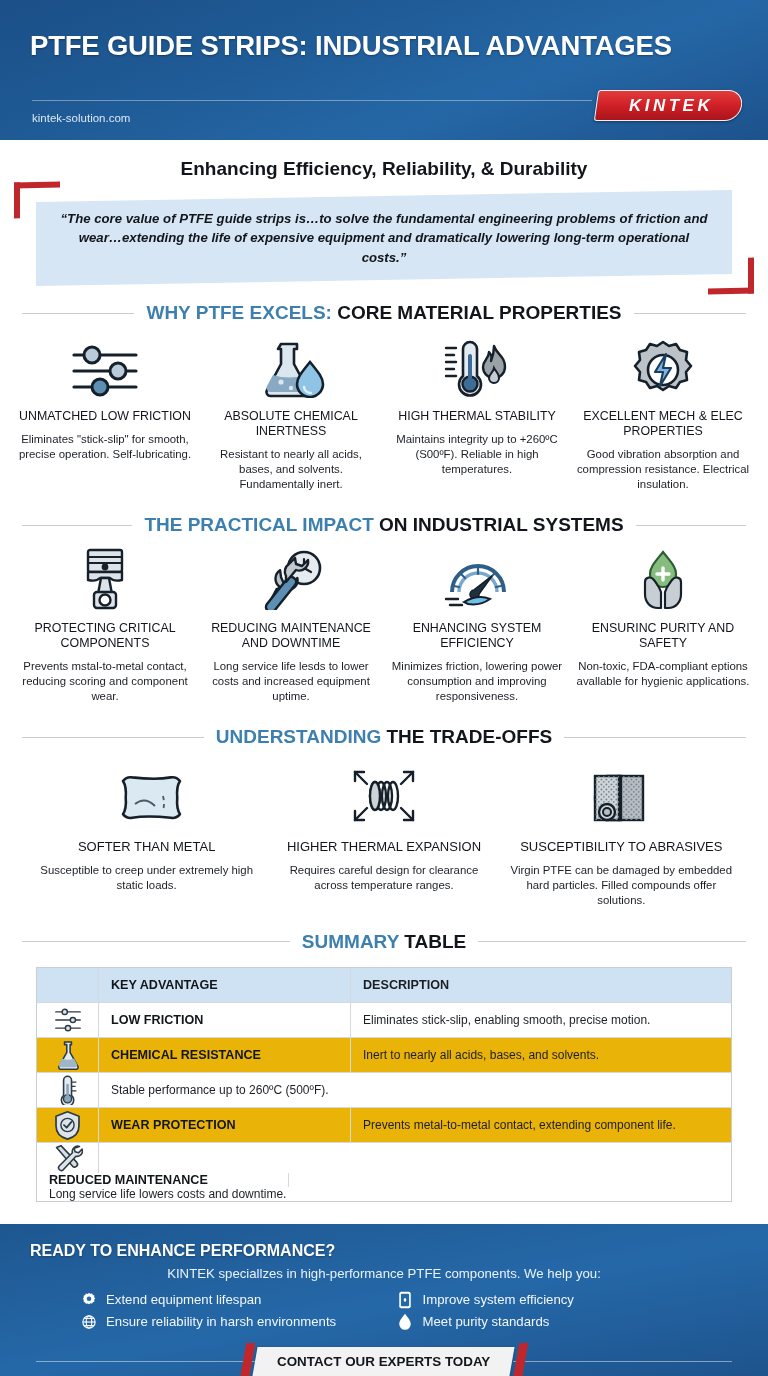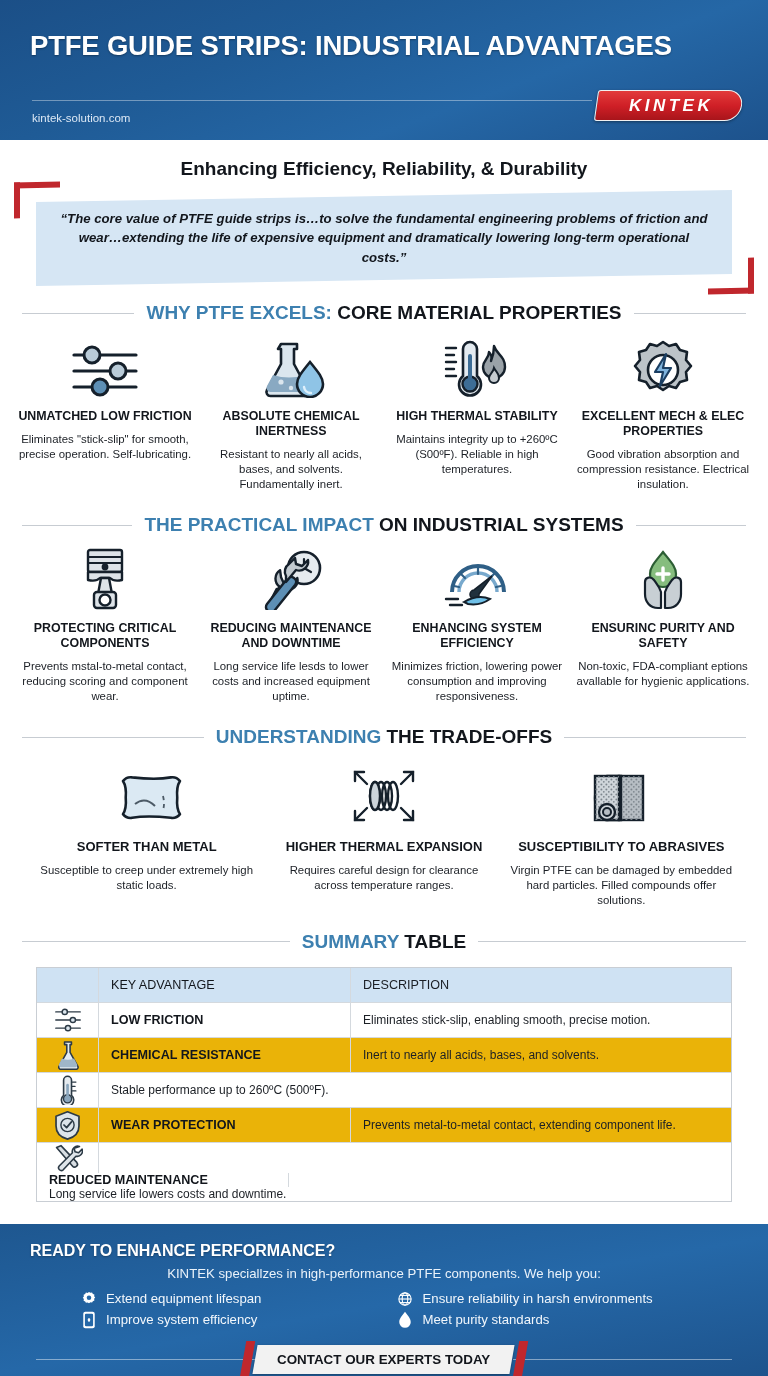--- a/index.html
+++ b/index.html
@@ -101,42 +101,42 @@
     text-align: center;
   }
   .section-head .title .accent { color: #3d80b0; }
 
   
   .grid { display: flex; margin: 12px 12px 0 12px; }
   .card { flex: 1; padding: 0 6px; text-align: center; }
   .card .icon-slot { height: 62px; display: flex; align-items: flex-end; justify-content: center; }
   .card .card-title {
     margin-top: 11px;
-    font-size: 12.4px; font-weight: bold; line-height: 1.2; color: #12161c;
+    font-size: 12.4px; font-weight: normal; line-height: 1.2; color: #12161c;
     text-transform: uppercase;
   }
   .card .card-desc {
     margin-top: 8px;
     font-size: 11.4px; line-height: 1.33; color: #1b1f25;
   }
   .grid.tradeoffs { margin: 12px 28px 0 28px; justify-content: center; }
   .grid.tradeoffs .card .icon-slot { height: 68px; }
   .grid.tradeoffs .card .card-title { font-size: 13px; }
 
   
   .table-wrap { margin: 14px 36px 0 36px; border: 1px solid #c9ced4; }
   .trow { display: flex; border-bottom: 1px solid #d4d9de; min-height: 35px; align-items: stretch; }
   .trow:last-child { border-bottom: none; flex-direction: column; }
   .trow.head { background: #cfe2f3; }
   .trow.alt { background: #eab308; }
   .tc-icon { width: 62px; border-right: 1px solid #d4d9de; display: flex; align-items: center; justify-content: center; }
   .tc-adv  { width: 252px; border-right: 1px solid #d4d9de; display: flex; align-items: center; padding-left: 12px;
              font-size: 12.6px; font-weight: bold; color: #12161c; }
   .tc-desc { flex: 1; display: flex; align-items: center; padding-left: 12px; font-size: 12px; color: #1b1f25; }
-  .trow.head .tc-adv, .trow.head .tc-desc { font-weight: normal; font-size: 12.6px; }
+  .trow.head .tc-adv, .trow.head .tc-desc { font-weight: bold; font-size: 12.6px; }
 
   
   .footer {
     margin-top: 22px;
     background: linear-gradient(170deg,#1e5790 0%, #2568a8 45%, #1b4d84 100%);
     padding: 18px 30px 16px 30px;
     position: relative;
     min-height: 186px;
   }
   .f-title { text-align: left; color: #fff; font-size: 16px; font-weight: bold; text-shadow: 0 1px 2px rgba(0,0,0,.3); }
@@ -485,43 +485,43 @@
         <span class="bi">
           <svg width="16" height="16" viewBox="0 0 24 24" fill="#ffffff">
               <path d="M12 1.5l2.2 1.3 2.4-.6 1.2 2.2 2.3 1-.4 2.5 1.6 1.9-1.6 1.9.4 2.5-2.3 1-1.2 2.2-2.4-.6L12 18.5l-2.2-1.3-2.4.6-1.2-2.2-2.3-1 .4-2.5L2.7 10l1.6-1.9-.4-2.5 2.3-1 1.2-2.2 2.4.6z"></path>
               <circle cx="12" cy="10" r="3.4" fill="#2568a8"></circle>
             </svg>
         </span>
         <span>Extend equipment lifespan</span>
       </div>
       <div class="f-item">
         <span class="bi">
+          <svg width="14" height="18" viewBox="0 0 16 22" fill="#ffffff">
+              <rect x="1" y="1" width="14" height="20" rx="2.5"></rect>
+              <rect x="3" y="3.5" width="10" height="15" rx="1.5" fill="#2568a8"></rect>
+              <rect x="6.6" y="9" width="2.8" height="4" rx="1" fill="#ffffff"></rect>
+            </svg>
+        </span>
+        <span>Improve system efficiency</span>
+      </div>
+      <div class="f-item">
+        <span class="bi">
           <svg width="16" height="16" viewBox="0 0 24 24" fill="none" stroke="#ffffff" stroke-width="1.7">
               <circle cx="12" cy="12" r="9.2"></circle>
               <ellipse cx="12" cy="12" rx="4.2" ry="9.2"></ellipse>
               <line x1="2.8" y1="12" x2="21.2" y2="12"></line>
               <line x1="4.4" y1="6.6" x2="19.6" y2="6.6"></line>
               <line x1="4.4" y1="17.4" x2="19.6" y2="17.4"></line>
             </svg>
         </span>
         <span>Ensure reliability in harsh environments</span>
       </div>
       <div class="f-item">
         <span class="bi">
           <svg width="14" height="18" viewBox="0 0 16 22" fill="#ffffff">
-              <rect x="1" y="1" width="14" height="20" rx="2.5"></rect>
-              <rect x="3" y="3.5" width="10" height="15" rx="1.5" fill="#2568a8"></rect>
-              <rect x="6.6" y="9" width="2.8" height="4" rx="1" fill="#ffffff"></rect>
-            </svg>
-        </span>
-        <span>Improve system efficiency</span>
-      </div>
-      <div class="f-item">
-        <span class="bi">
-          <svg width="14" height="18" viewBox="0 0 16 22" fill="#ffffff">
               <path d="M8 1 c4.5 6 7 8.8 7 12.6 A7 7 0 0 1 1 13.6 C1 9.8 3.5 7 8 1z"></path>
             </svg>
         </span>
         <span>Meet purity standards</span>
       </div>
     </div>
     <div class="cta-row">
       <div class="cta-line"></div>
       <div class="cta-btn-wrap">
         <div class="cta-edge l"></div>

